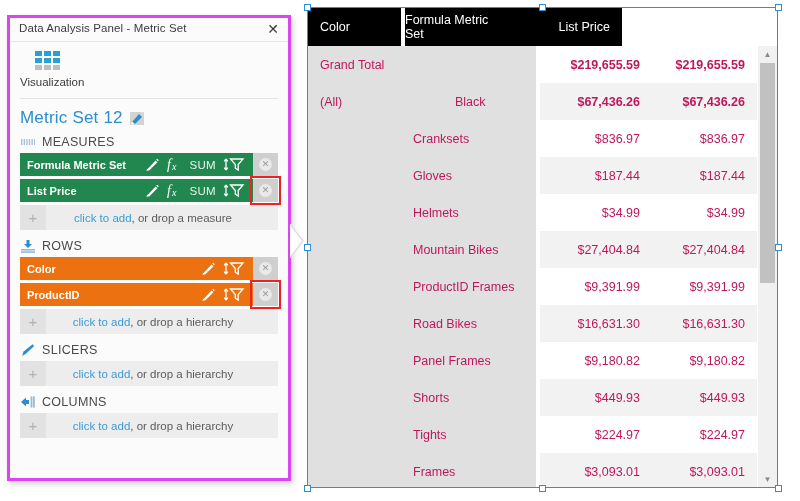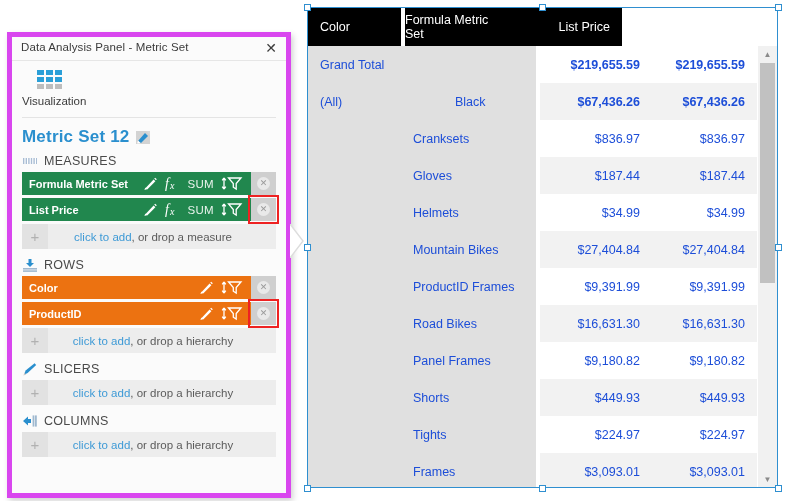--- a/index.html
+++ b/index.html
@@ -8,24 +8,24 @@
     width: 800px; height: 501px;
     background: #ffffff;
     font-family: "Liberation Sans", sans-serif;
     overflow: hidden;
   }
   #root { position: relative; width: 800px; height: 501px; background: #fff; }
 
   
   .dap-panel {
     position: absolute;
-    left: 7px; top: 32px;
+    left: 7px; top: 15px;
     width: 284px; height: 466px;
     background: #fbfbfb;
-    border: 5px solid #d946ef;
+    border: 3px solid #d946ef;
     box-shadow: 2px 3px 6px rgba(0,0,0,0.18);
   }
   .dap-title-bar {
     position: relative;
     height: 24px;
     border-bottom: 1px solid #e6e6e6;
     background: #fbfbfb;
   }
   .dap-title {
     position: absolute; left: 9px; top: 4px;
@@ -48,21 +48,21 @@
     grid-template-rows: repeat(3, 5px); gap: 2px;
   }
   .viz-grid i { display: block; width: 7px; height: 5px; background: #2a9fd8; }
   .viz-grid i.g { background: #bdbdbd; }
   .viz-label {
     margin-top: 5px; font-size: 11.5px; color: #3b3b3b;
   }
   .divider { height: 1px; background: #e4e4e4; margin: 6px 0 0 0; }
 
   .ms-title-row { display: flex; align-items: center; gap: 6px; margin: 9px 0 7px 0; }
-  .ms-title { font-size: 17px; color: #2a8fce; font-weight: 700; letter-spacing: .2px; }
+  .ms-title { font-size: 17px; color: #2a8fce; font-weight: 400; letter-spacing: .2px; }
   .pencil-badge {
     width: 16px; height: 15px; position: relative; display: inline-block;
   }
   .pencil-badge svg { display:block; }
 
   .section-head {
     display: flex; align-items: center; gap: 6px;
     margin: 9px 0 4px 0;
   }
   .section-head.first { margin-top: 7px; }
@@ -140,21 +140,21 @@
     height: 38px;
   }
   .th.c1 { width: 93px; padding-left: 12px; }
   .th.c2 { width: 135px; padding-left: 12px; }
   .th.sep { width: 4px; background: #ffffff; }
   .th.c3 { width: 112px; justify-content: flex-end; padding-right: 12px; }
   .th.c4 { width: 105px; justify-content: flex-end; padding-right: 12px; }
 
   .tbl-body { position: relative; }
   .trow { display: flex; height: 37px; }
-  .td { height: 37px; display: flex; align-items: center; font-size: 12.5px; color: #1d4ed8; }
+  .td { height: 37px; display: flex; align-items: center; font-size: 12.5px; color: #be185d; }
   .td.c1 { width: 93px; padding-left: 12px; background: #e0e0e0; }
   .td.c2 { width: 135px; padding-left: 12px; background: #e0e0e0; }
   .td.gap { width: 4px; background: #ffffff; }
   .td.c3 { width: 112px; justify-content: flex-end; padding-right: 12px; }
   .td.c4 { width: 105px; justify-content: flex-end; padding-right: 12px; }
 
   .trow.alt .td.c3, .trow.alt .td.c4 { background: #f2f2f2; }
   .trow .td.c3, .trow .td.c4 { background: #ffffff; }
   .trow.total .td.c1 { background: #e0e0e0; }
   .trow.total .td.c2 { background: #e0e0e0; }

